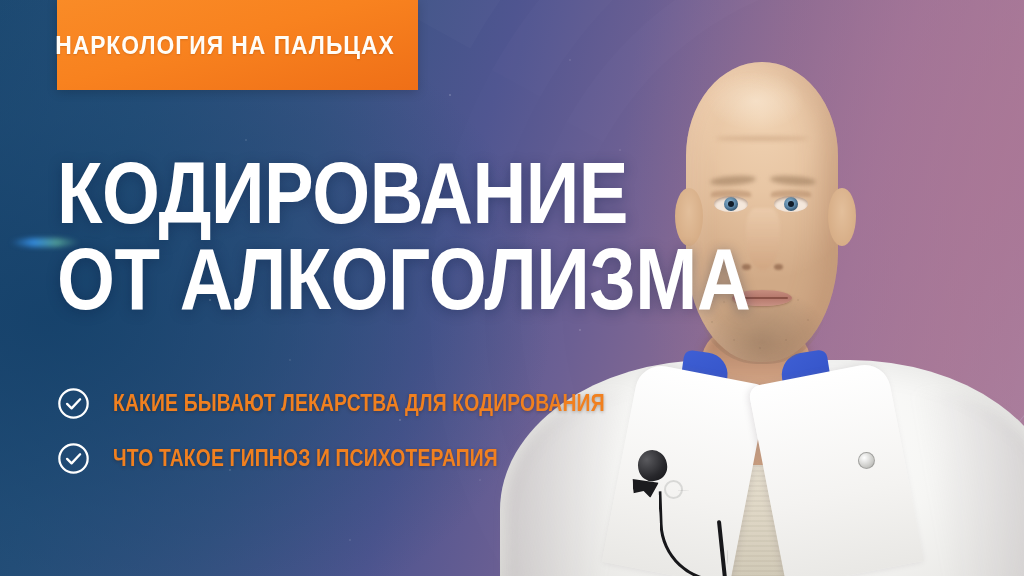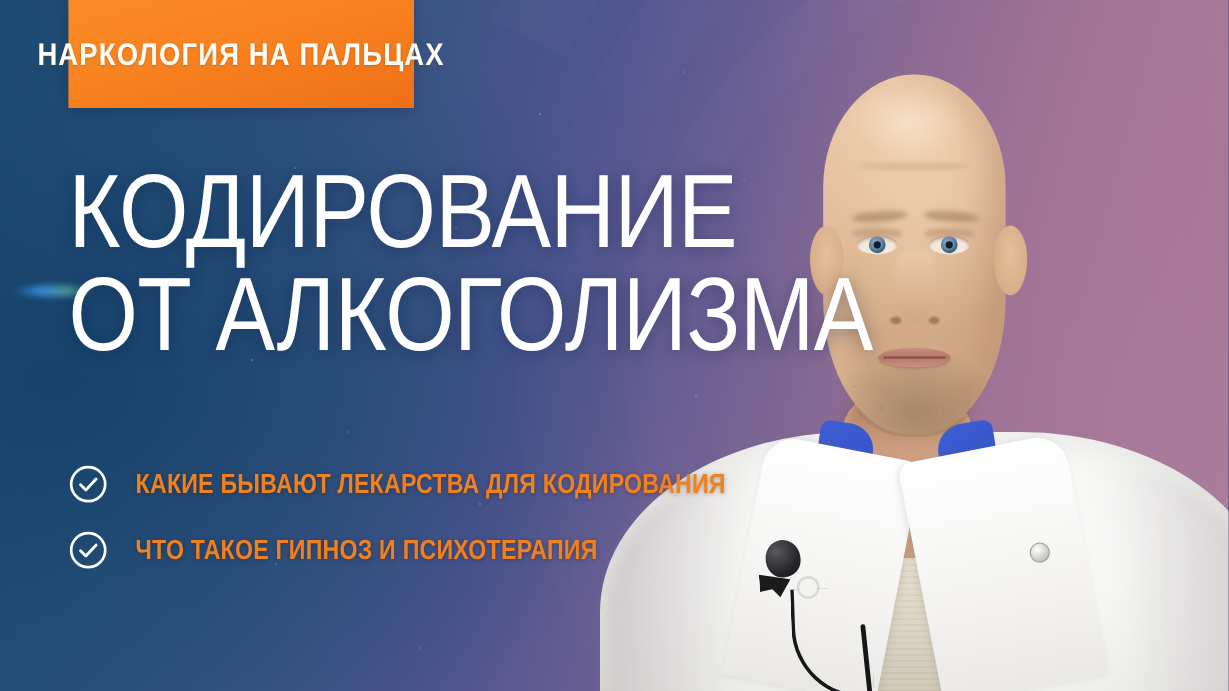--- a/index.html
+++ b/index.html
@@ -124,41 +124,41 @@
   .lensflare {
     position:absolute; left: 10px; top: 238px; width: 70px; height: 9px;
     border-radius: 50%;
     background: linear-gradient(90deg, rgba(40,140,255,.0), rgba(60,160,255,.75), rgba(120,220,180,.55), rgba(60,160,255,0));
     filter: blur(2.5px);
   }
 
   
   .banner {
     position: absolute;
-    left: 57px; top: 0; width: 288px; height: 90px;
+    left: 57px; top: 0; width: 361px; height: 90px;
     background: linear-gradient(165deg, #f98b27 0%, #f8821f 45%, #ef6f17 100%);
-    display: flex; align-items: center; justify-content: center;
+    display: flex; align-items: center; justify-content: flex-end;
     box-shadow: 0 2px 10px rgba(0,0,0,.18);
   }
   .banner-text {
     color: #fffdf8;
     font-size: 26px;
     font-weight: 700;
     letter-spacing: 1.1px;
     transform: scaleX(0.88);
     white-space: nowrap;
     text-shadow: 0 1px 2px rgba(120,50,0,.25);
   }
 
   
   .title {
     position: absolute;
-    left: 57px; top: 134px;
+    left: 57px; top: 150px;
     color: #ffffff;
-    font-weight: 400;
+    font-weight: 700;
     line-height: 0.99;
     text-shadow: 0 2px 14px rgba(10,25,60,.35);
   }
   .title-line { display: block; font-size: 87px; transform: scaleX(0.855); transform-origin: left center; letter-spacing: -0.5px; white-space: nowrap;}
 
   
   .bullets {
     position: absolute;
     left: 57px; top: 386px;
   }

